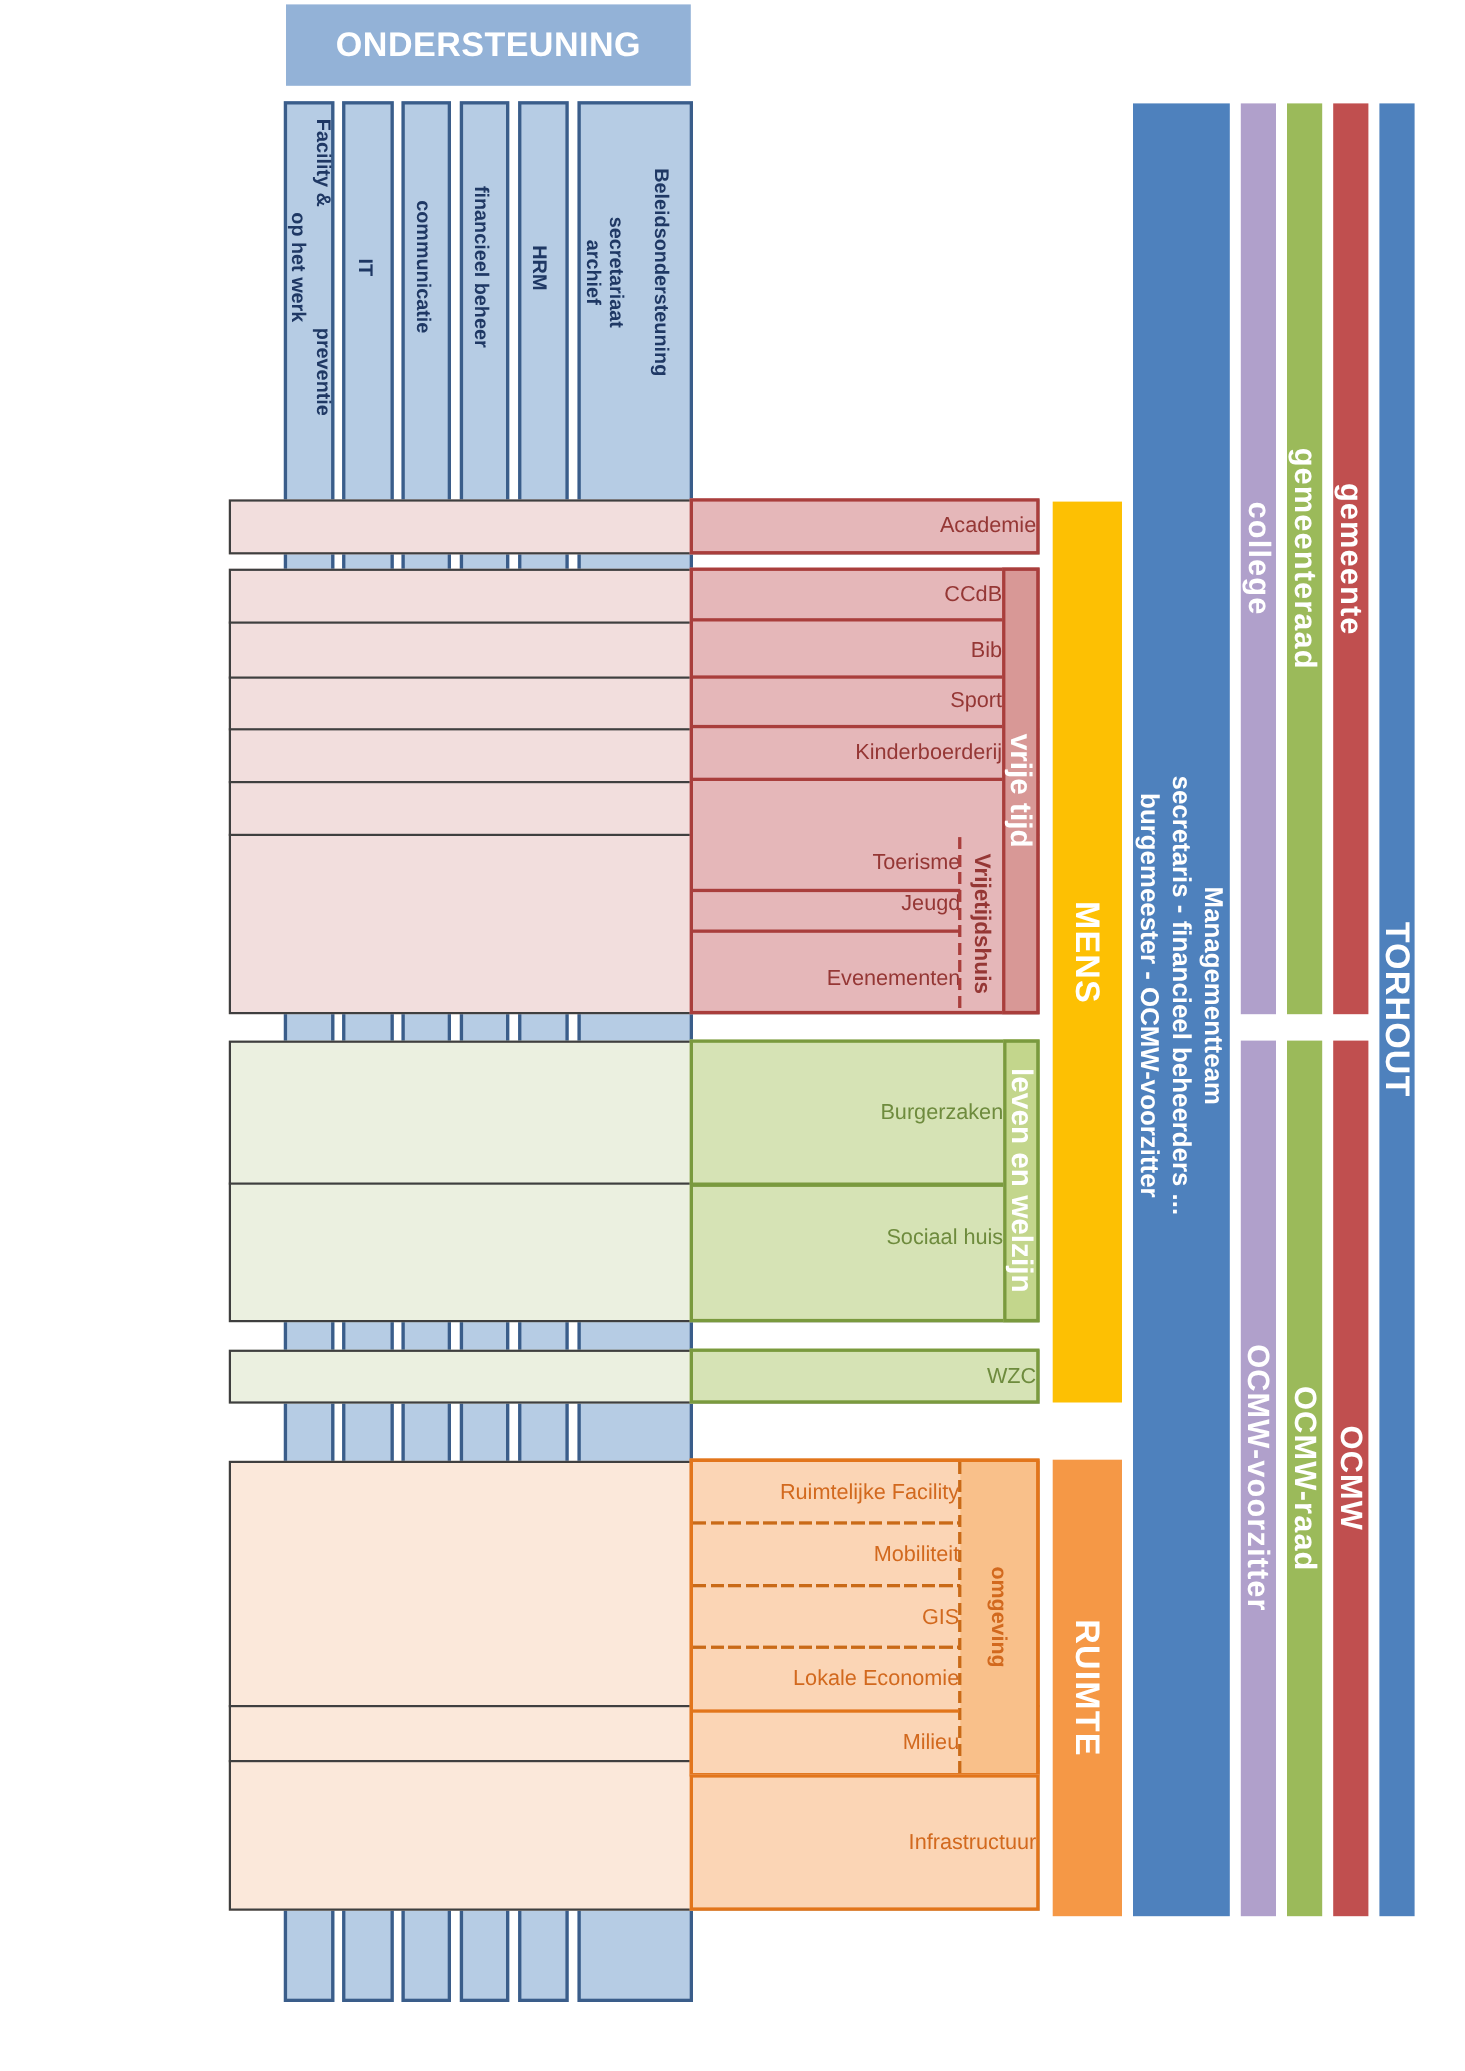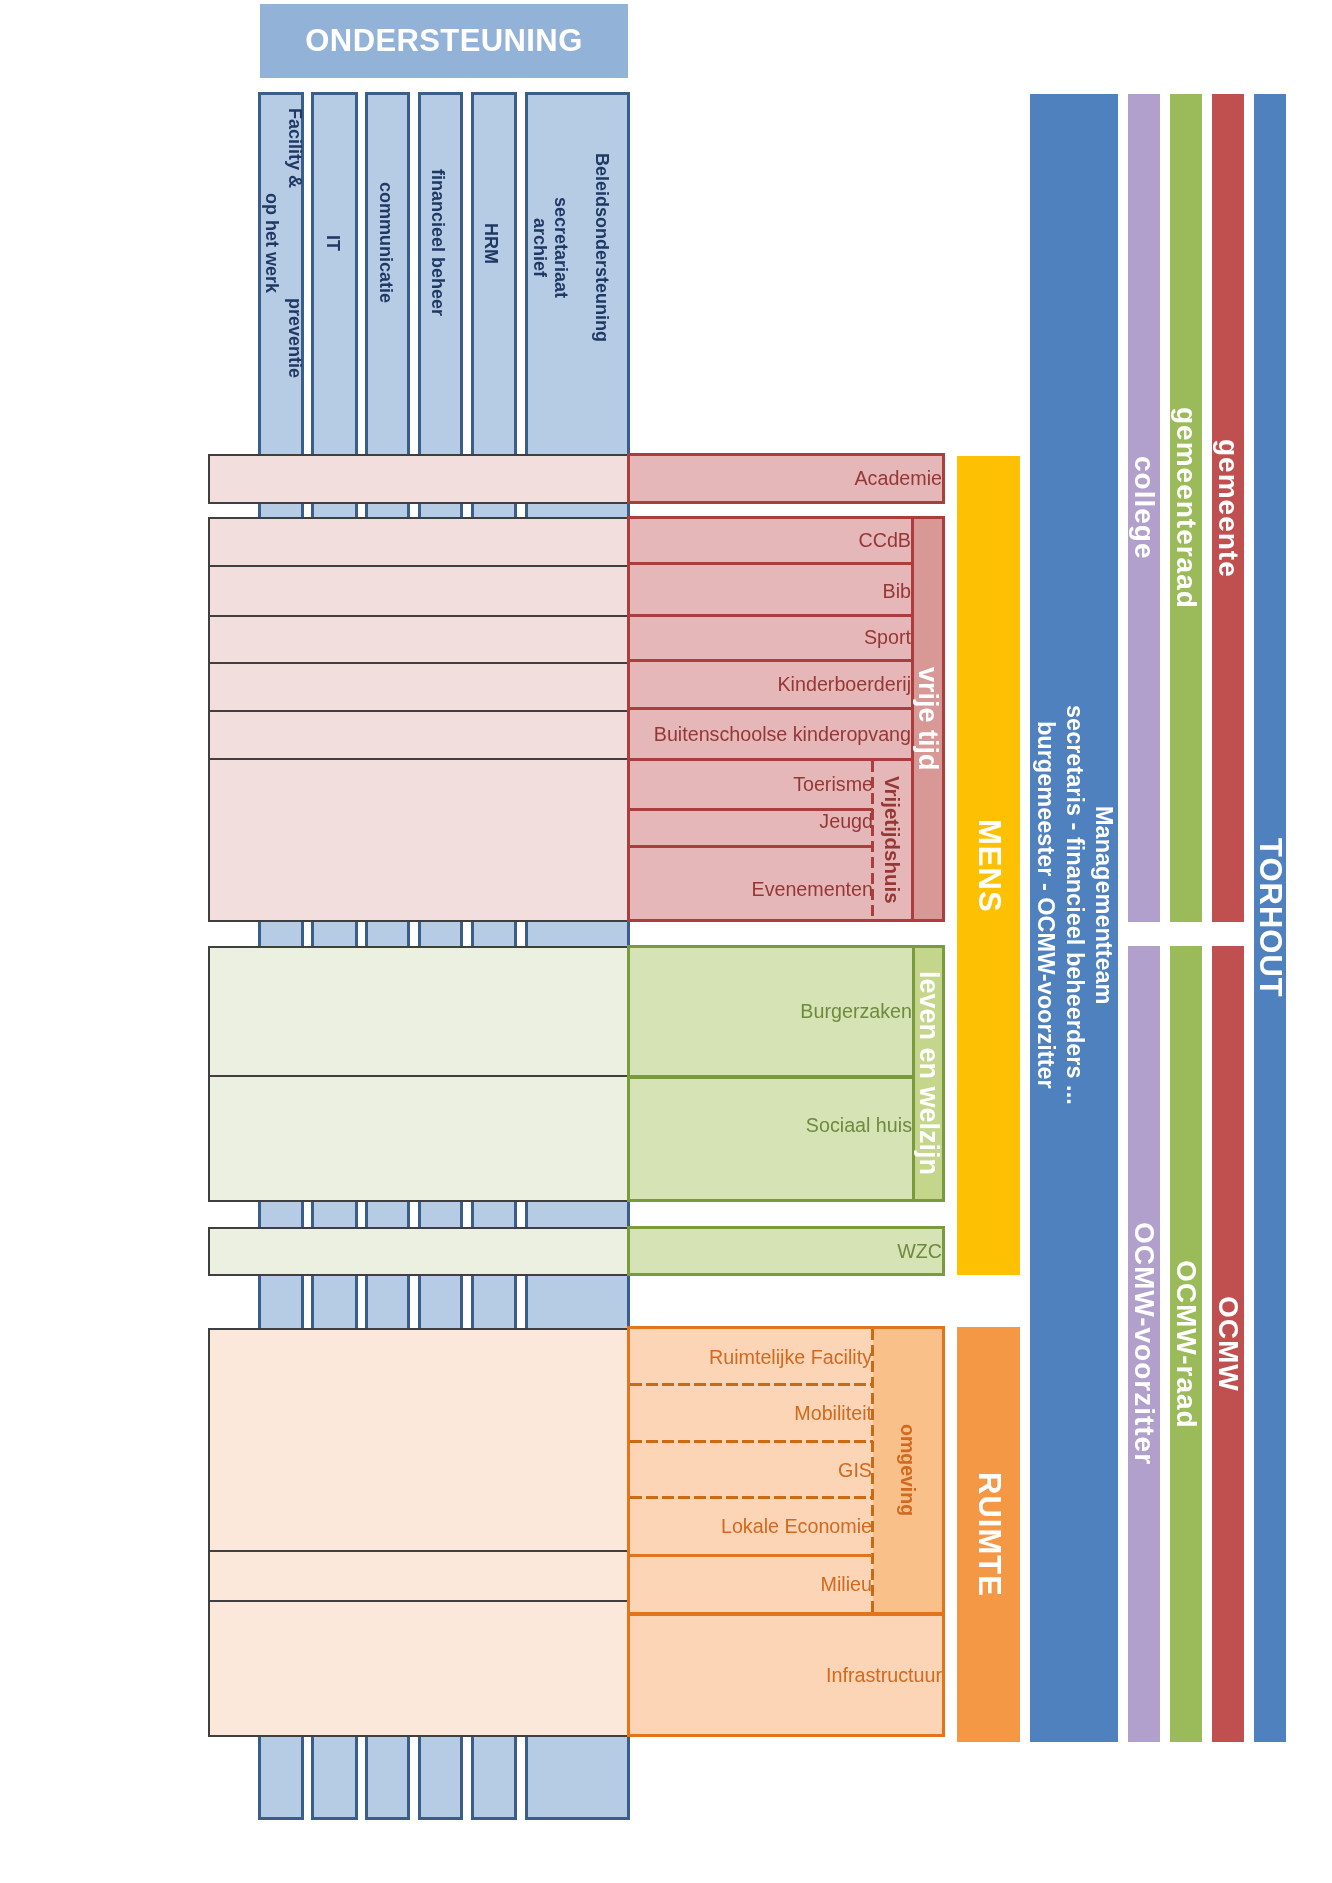--- a/index.html
+++ b/index.html
@@ -99,23 +99,20 @@
     </div>
   <div class="abs row" style="left:630px;top:569px;width:281px;height:48px;color:#953735;border-bottom:3px solid #A93E3C;">
     <span>Bib</span>
     </div>
   <div class="abs row" style="left:630px;top:615.3px;width:281px;height:47.1px;color:#953735;border-bottom:3px solid #A93E3C;">
     <span>Sport</span>
     </div>
   <div class="abs row" style="left:630px;top:662.4px;width:281px;height:47.8px;color:#953735;border-bottom:3px solid #A93E3C;">
     <span>Kinderboerderij</span>
     </div>
-  <div class="abs row" style="left:630px;top:710.2px;width:281px;height:50.9px;color:#953735;border-bottom:3px solid #A93E3C;">
-    <span>Buitenschoolse kinderopvang</span>
-    </div>
   <div class="abs row" style="left:630px;top:761.1px;width:243px;height:50.4px;color:#953735;border-bottom:3px solid #A93E3C;">
     <span>Toerisme</span>
     </div>
   <div class="abs row" style="left:630px;top:799px;width:243px;height:48.8px;color:#953735;border-bottom:3px solid #A93E3C;">
     <span>Jeugd</span>
     </div>
   <div class="abs row" style="left:630px;top:860.3px;width:243px;height:58.7px;color:#953735;">
     <span>Evenementen</span>
     </div>
 

